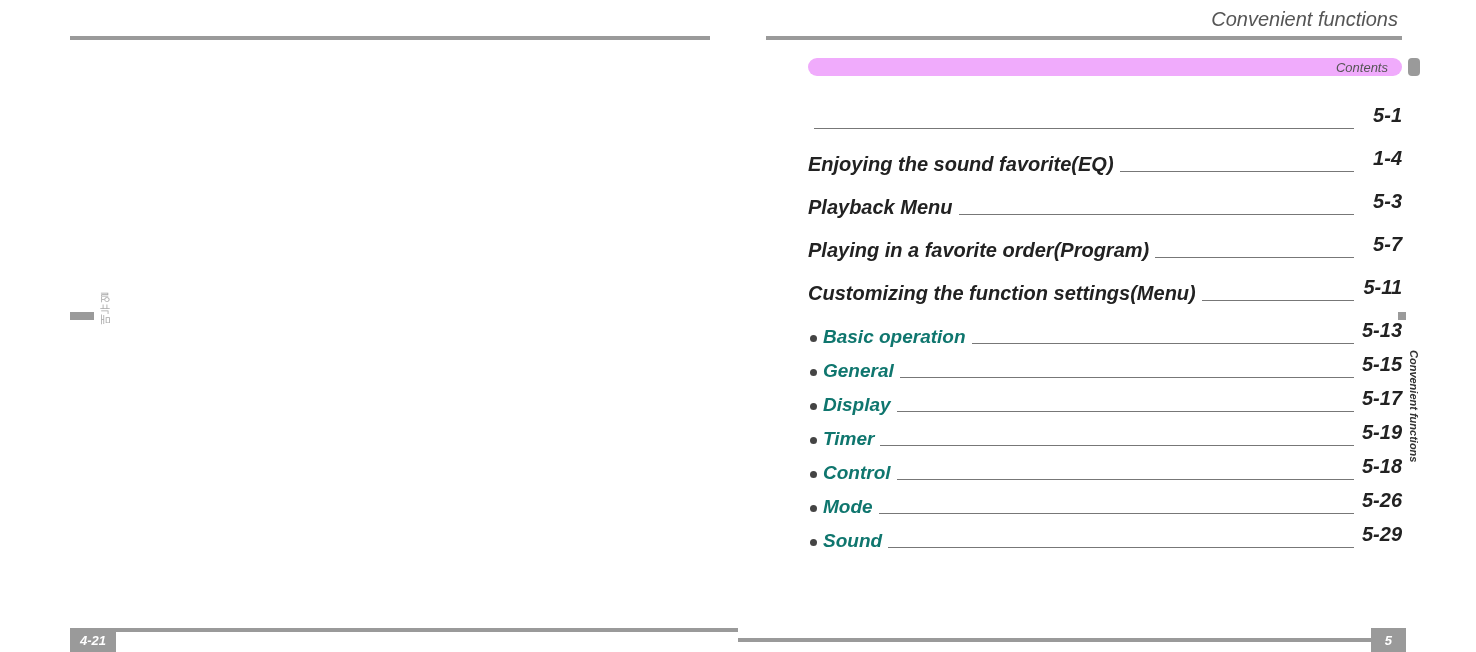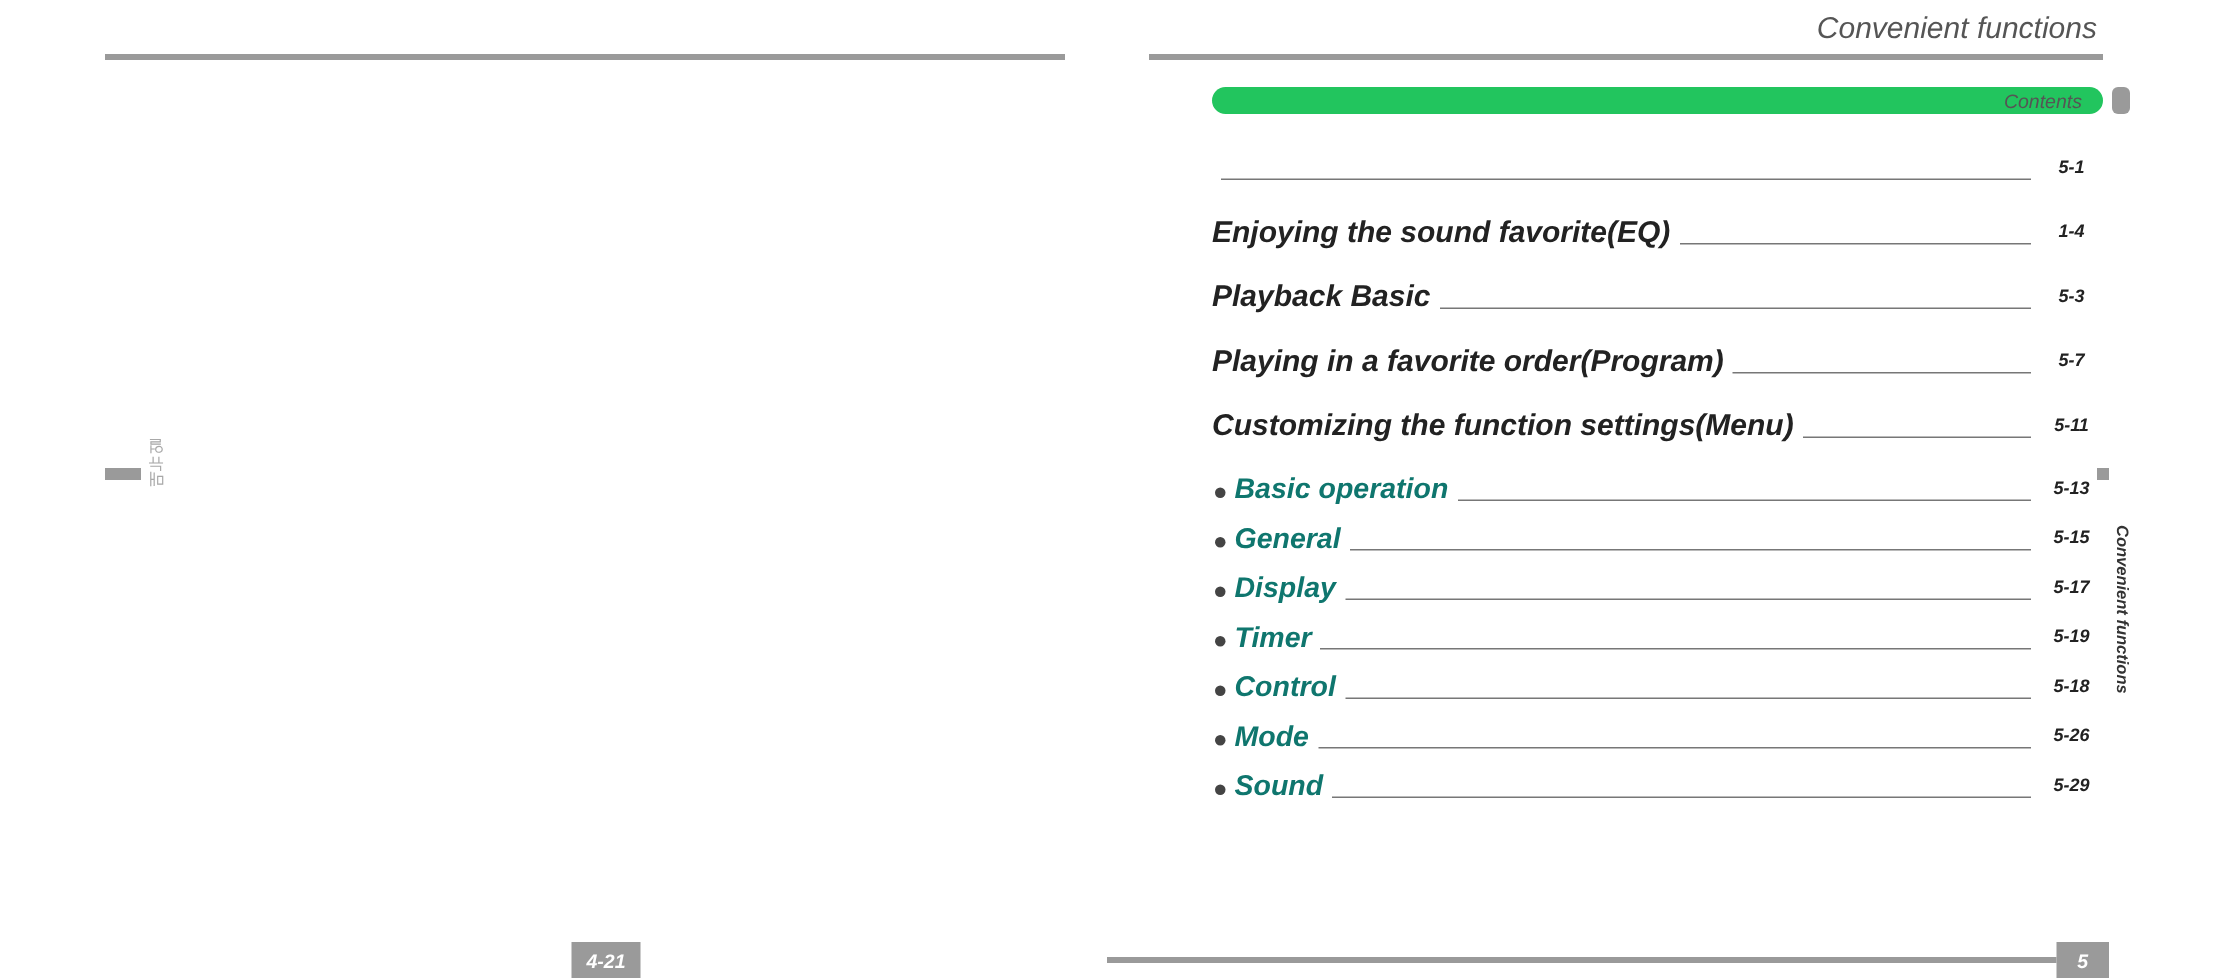--- a/index.html
+++ b/index.html
@@ -48,22 +48,20 @@
     writing-mode: vertical-rl;
     transform: rotate(180deg);
   }
   .left-footer {
     position: absolute;
     bottom: 0;
     left: 70px;
     right: 0;
     height: 24px;
     display: flex;
-    align-items: center;
-    flex-direction: column;
   }
   .left-footer .pgblock {
     background: #9a9a9a;
     color: #fff;
     font-size: 13px;
     font-style: italic;
     font-weight: bold;
     padding: 0 10px;
     height: 24px;
     display: flex;
@@ -91,21 +89,21 @@
     right: 74px;
     height: 4px;
     background: #9a9a9a;
   }
   .contents-bar {
     position: absolute;
     top: 58px;
     left: 70px;
     right: 74px;
     height: 18px;
-    background: #22c55e;
+    background: #f0abfc;
     border-radius: 10px;
     display: flex;
     align-items: center;
     justify-content: flex-end;
     padding: 0 14px;
   }
   .contents-bar .cap {
     position: absolute;
     right: -18px;
     top: 0;
@@ -153,28 +151,28 @@
   }
   .toc-row .leader {
     flex: 1;
     border-bottom: 1px solid #777;
     margin: 0 6px 4px 6px;
     height: 1px;
     align-self: flex-end;
   }
   .toc-row .page {
     flex: none;
-    font-size: 12px;
+    font-size: 20px;
     font-weight: bold;
     font-style: italic;
     color: #222;
     position: relative;
     top: -6px;
     min-width: 42px;
-    text-align: center;
+    text-align: right;
   }
   .right-side-tab {
     position: absolute;
     top: 312px;
     right: 70px;
     width: 8px;
     height: 8px;
     background: #9a9a9a;
   }
   .right-side-text {
@@ -241,21 +239,21 @@
         <div class="toc-row major">
           <div class="leader"></div>
           <div class="page">5-1</div>
         </div>
         <div class="toc-row major">
           <div class="label">Enjoying the sound favorite(EQ)</div>
           <div class="leader"></div>
           <div class="page">1-4</div>
         </div>
         <div class="toc-row major">
-          <div class="label">Playback Basic</div>
+          <div class="label">Playback Menu</div>
           <div class="leader"></div>
           <div class="page">5-3</div>
         </div>
         <div class="toc-row major">
           <div class="label">Playing in a favorite order(Program)</div>
           <div class="leader"></div>
           <div class="page">5-7</div>
         </div>
         <div class="toc-row major">
           <div class="label">Customizing the function settings(Menu)</div>

